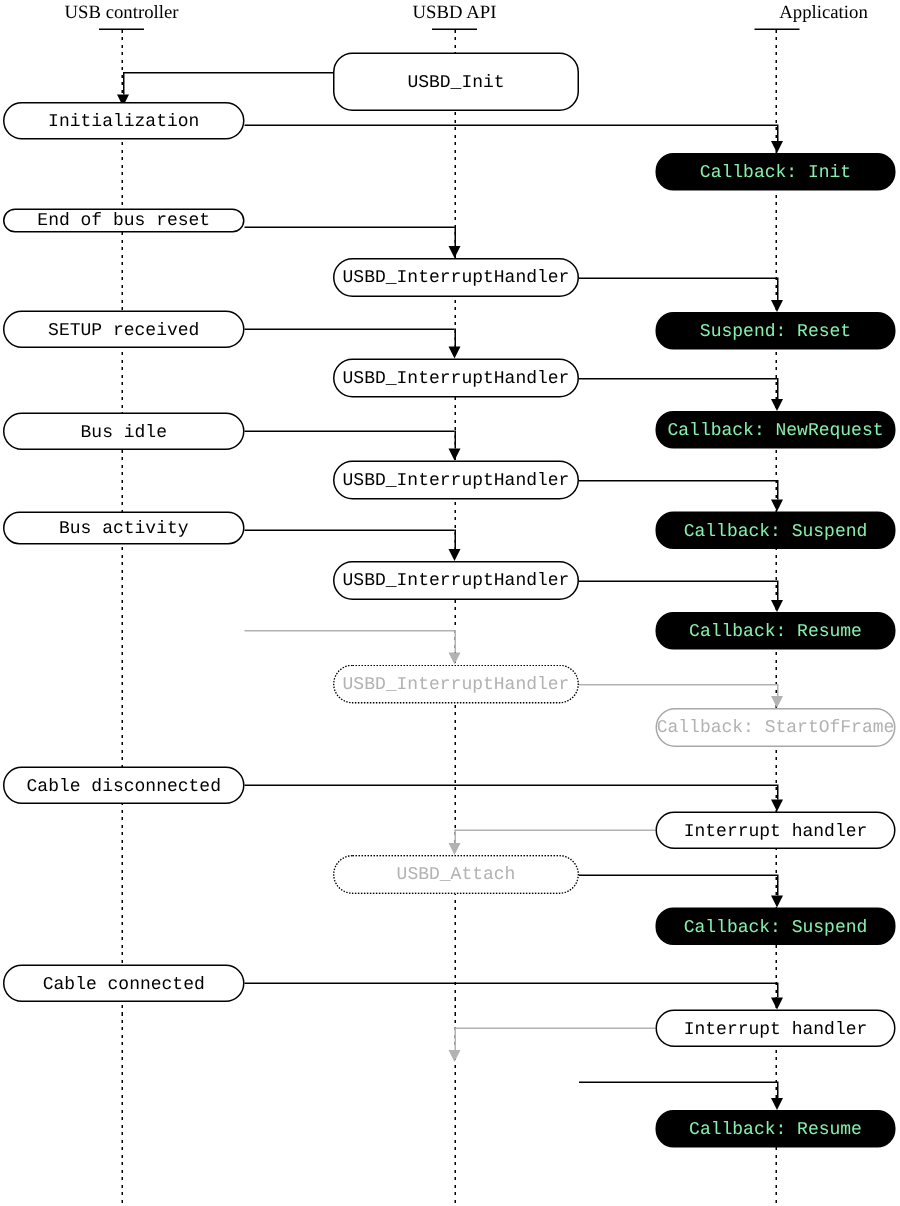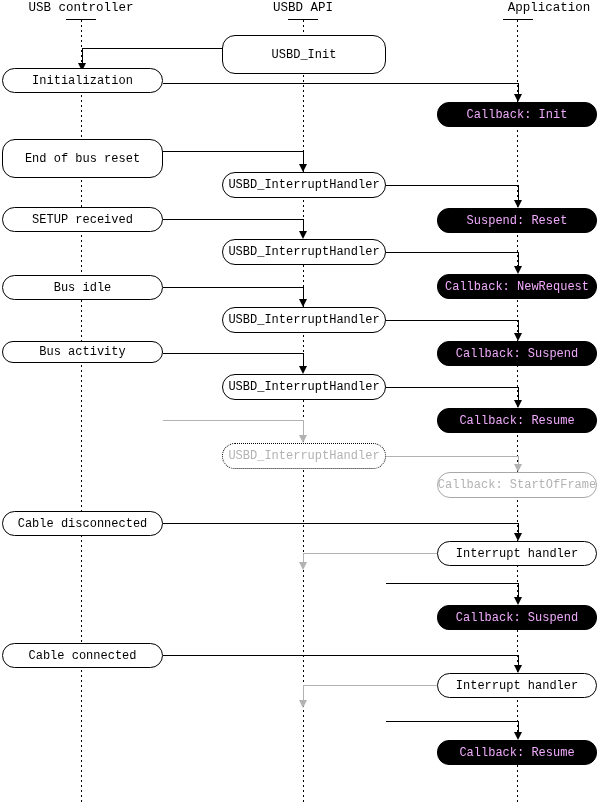--- a/index.html
+++ b/index.html
@@ -1,39 +1,39 @@
 <!DOCTYPE html>
 <html><head>
 <meta charset="utf-8">
 <style>
   html,body{margin:0;padding:0;background:#fff;}
   #stage{position:relative;width:600px;height:804px;background:#fff;overflow:hidden;
          font-family:"Liberation Mono","DejaVu Sans Mono",monospace;color:#000;}
 
   
-  .colh{position:absolute;top:1px;transform:translateX(-50%);font-size:12.5px;white-space:nowrap;z-index:4;}
+  .colh{position:absolute;top:1px;transform:translateX(-50%);font-size:12.5px;white-space:nowrap;z-index:4;font-family:Liberation Serif, serif;}
   .hbar{position:absolute;top:19px;width:30px;height:1px;background:#000;transform:translateX(-50%);z-index:4;}
 
   
   .life{position:absolute;top:20px;height:784px;width:1px;z-index:0;
         background:repeating-linear-gradient(to bottom,#000 0 2px,transparent 2px 5px);}
 
   
   .ch{position:absolute;height:1px;background:#000;z-index:1;}
   .cv{position:absolute;width:1px;background:#000;z-index:1;}
   .g{background:#b2b2b2;}
   .ar{position:absolute;width:0;height:0;z-index:2;
       border-left:4px solid transparent;border-right:4px solid transparent;border-top:8px solid #000;}
   .arg{border-top-color:#b2b2b2;}
 
   
   .node{position:absolute;box-sizing:border-box;display:flex;align-items:center;justify-content:center;
         background:#fff;border:1px solid #000;border-radius:13px;font-size:12px;line-height:1;
         white-space:nowrap;overflow:hidden;z-index:3;}
-  .cb{background:#000;color:#f0abfc;border-color:#000;border-radius:12px;}
+  .cb{background:#000;color:#86efac;border-color:#000;border-radius:12px;}
   .dis{border:1px dotted #000;color:#b2b2b2;}
   .cbdis{border:1px solid #a8a8a8;color:#b2b2b2;}
 </style>
 </head>
 <body>
 
 <div id="stage">
 
   <div class="colh" style="left:81px">USB controller</div>
   <div class="colh" style="left:303px">USBD API</div>
@@ -114,34 +114,35 @@
   <div class="cv g" style="left:303px;top:685px;height:15px"></div>
   <div class="ar arg" style="left:299px;top:700px"></div>
 
   <div class="ch" style="left:386px;top:721px;width:132px"></div>
   <div class="cv" style="left:518px;top:721px;height:11px"></div>
   <div class="ar" style="left:514px;top:732px"></div>
 
   <div class="node" style="left:222px;top:35px;width:164px;height:39px">USBD_Init</div>
   <div class="node" style="left:2px;top:68px;width:161px;height:25px">Initialization</div>
   <div class="node cb" style="left:437px;top:102px;width:160px;height:25px">Callback: Init</div>
-  <div class="node" style="left:2px;top:139px;width:161px;height:39px">End of bus reset</div>
+  <div class="node" style="left:2px;top:139px;width:161px;height:16px">End of bus reset</div>
   <div class="node" style="left:222px;top:172px;width:164px;height:26px">USBD_InterruptHandler</div>
   <div class="node" style="left:2px;top:207px;width:161px;height:25px">SETUP received</div>
   <div class="node cb" style="left:437px;top:208px;width:160px;height:25px">Suspend: Reset</div>
   <div class="node" style="left:222px;top:239px;width:164px;height:26px">USBD_InterruptHandler</div>
   <div class="node cb" style="left:437px;top:274px;width:160px;height:25px">Callback: NewRequest</div>
   <div class="node" style="left:2px;top:275px;width:161px;height:25px">Bus idle</div>
   <div class="node" style="left:222px;top:307px;width:164px;height:26px">USBD_InterruptHandler</div>
   <div class="node" style="left:2px;top:341px;width:161px;height:22px">Bus activity</div>
   <div class="node cb" style="left:437px;top:341px;width:160px;height:25px">Callback: Suspend</div>
   <div class="node" style="left:222px;top:374px;width:164px;height:26px">USBD_InterruptHandler</div>
   <div class="node cb" style="left:437px;top:408px;width:160px;height:25px">Callback: Resume</div>
   <div class="node dis" style="left:222px;top:443px;width:164px;height:26px">USBD_InterruptHandler</div>
   <div class="node cbdis" style="left:437px;top:472px;width:160px;height:26px">Callback: StartOfFrame</div>
   <div class="node" style="left:2px;top:511px;width:161px;height:25px">Cable disconnected</div>
   <div class="node" style="left:437px;top:541px;width:160px;height:25px">Interrupt handler</div>
+  <div class="node dis" style="left:222px;top:570px;width:164px;height:26px">USBD_Attach</div>
   <div class="node cb" style="left:437px;top:605px;width:160px;height:25px">Callback: Suspend</div>
   <div class="node" style="left:2px;top:643px;width:161px;height:25px">Cable connected</div>
   <div class="node" style="left:437px;top:673px;width:160px;height:25px">Interrupt handler</div>
   <div class="node cb" style="left:437px;top:740px;width:160px;height:25px">Callback: Resume</div>
 
 </div>
 
 </body></html>

